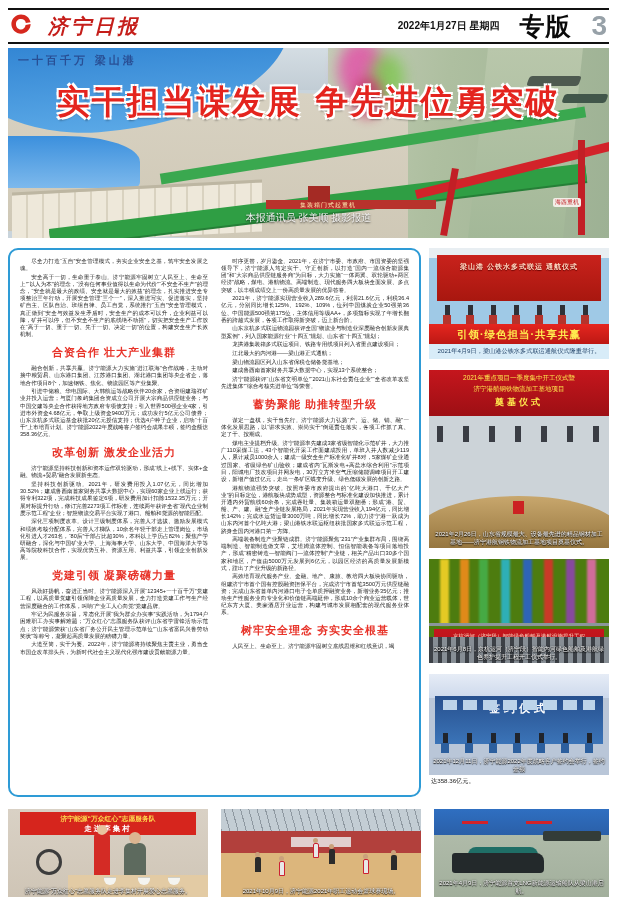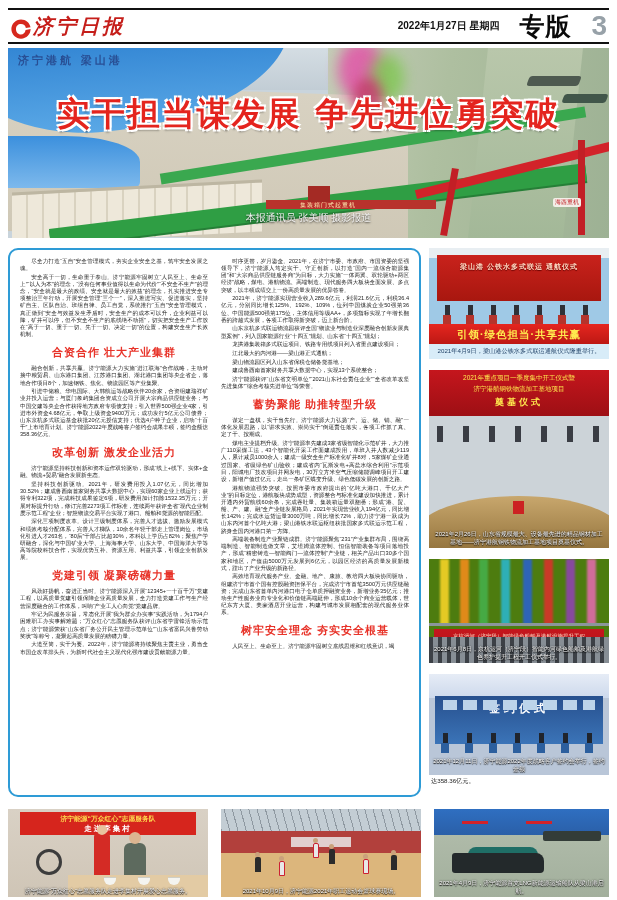--- a/index.html
+++ b/index.html
@@ -3,21 +3,21 @@
 <meta charset="utf-8">
 <style>
   * { margin:0; padding:0; box-sizing:border-box; }
   body { width:617px; height:900px; background:#fff; font-family:"Liberation Sans","DejaVu Sans",sans-serif; color:#222; overflow:hidden; }
   .page { width:617px; height:900px; position:relative; background:#fff; }
 
   
   .masthead { position:absolute; left:8px; right:8px; top:8px; height:36px;
     border-top:2px solid #111; border-bottom:2px solid #111;
     display:flex; align-items:center; justify-content:space-between; padding:0 2px; }
-  .logo { display:flex; align-items:flex-end; gap:1px; }
+  .logo { display:flex; align-items:flex-start; gap:16px; }
   .logo svg { width:22px; height:22px; }
   .logo-text { font-family:"DejaVu Serif","Liberation Serif",serif; font-style:italic; font-weight:bold;
     font-size:20px; color:#c51e1a; letter-spacing:3px; }
   .issue { display:flex; align-items:center; gap:20px; }
   .issue-date { font-size:10px; color:#111; font-weight:bold; }
   .edition { font-size:25px; font-weight:900; color:#0a0a0a; letter-spacing:1px; }
   .pagenum { font-size:28px; font-weight:bold; color:#97a1a8; line-height:1; }
 
   
   .hero { position:absolute; left:8px; top:48px; width:601px; height:190px; overflow:hidden; background:#c9d4dc; }
@@ -38,21 +38,21 @@
   .hero .smoke3 { position:absolute; left:345px; top:30px; width:30px; height:40px; background:#c23a68; border-radius:50%; filter:blur(6px); opacity:.8; }
   .hero .crane-beam { position:absolute; left:405px; top:118px; width:200px; height:9px; background:#d2232a; transform:rotate(-14deg); }
   .hero .crane-leg1 { position:absolute; left:438px; top:120px; width:7px; height:68px; background:#c21f26; transform:rotate(10deg); }
   .hero .crane-leg2 { position:absolute; left:570px; top:92px; width:7px; height:95px; background:#c21f26; }
   .hero .crane2 { position:absolute; left:258px; top:152px; width:170px; height:9px; background:#b8322c; }
   .hero .crane2-cab { position:absolute; left:300px; top:138px; width:22px; height:16px; background:#a42a24; }
   .hero .barge1 { position:absolute; left:520px; top:28px; width:52px; height:10px; background:#4e5a50; border-radius:3px; transform:skewX(-20deg); }
   .hero .barge2 { position:absolute; left:555px; top:46px; width:44px; height:9px; background:#41564a; border-radius:3px; transform:skewX(-20deg); }
   .hero .watermark { position:absolute; left:10px; top:5px; font-family:"DejaVu Serif","Liberation Serif",serif;
     font-weight:bold; font-size:11px; color:#27498e; letter-spacing:3px; opacity:.9; }
-  .hero-headline { position:absolute; left:0; right:0; top:44px; text-align:center; font-size:33px; font-weight:900;
+  .hero-headline { position:absolute; left:0; right:0; top:32px; text-align:center; font-size:33px; font-weight:900;
     color:#e4241e; letter-spacing:2px; font-family:"DejaVu Sans","Liberation Sans",sans-serif;
     text-shadow:-2px -2px 0 #fff,2px -2px 0 #fff,-2px 2px 0 #fff,2px 2px 0 #fff,0 3px 2px rgba(0,0,0,.35); }
   .hero-subtitle { position:absolute; left:0; right:0; top:126px; text-align:center; font-size:14px; font-weight:bold;
     color:#fff; letter-spacing:1px; text-shadow:0 1px 3px rgba(0,0,0,.8); }
   .hero-byline { position:absolute; left:0; right:0; top:163px; text-align:center; font-size:10px; color:#f5f5f5; text-shadow:0 1px 2px rgba(0,0,0,.8); }
   .crane-label { position:absolute; left:292px; top:153px; font-size:6px; color:#ffe9b0; letter-spacing:1px; }
   .crane-brand { position:absolute; left:545px; top:150px; font-size:6px; color:#c21f26; background:#f2efe8; padding:0 2px; border-radius:2px; }
 
   
   .content { position:absolute; left:8px; top:248px; width:601px; height:549px; display:flex; gap:8px; }
@@ -175,21 +175,21 @@
     <div class="barge1"></div>
     <div class="barge2"></div>
     <div class="crane2"></div>
     <div class="crane2-cab"></div>
     <div class="crane-beam"></div>
     <div class="crane-leg1"></div>
     <div class="crane-leg2"></div>
     <div class="smoke1"></div>
     <div class="smoke2"></div>
     <div class="smoke3"></div>
-    <div class="watermark">济宁港航 梁山港</div>
+    <div class="watermark">一十百千万 梁山港</div>
     <div class="crane-label">集装箱门式起重机</div>
     <div class="crane-brand">海西重机</div>
     <h1 class="hero-headline">实干担当谋发展 争先进位勇突破</h1>
     <div class="hero-byline">本报通讯员 张美顺 摄影报道</div>
   </section>
 
   <main class="content">
     <div class="article-box">
       <div class="col">
           <p class="para">尽全力打造“五自”安全管理模式，夯实企业安全之基，筑牢安全发展之魂。</p>

